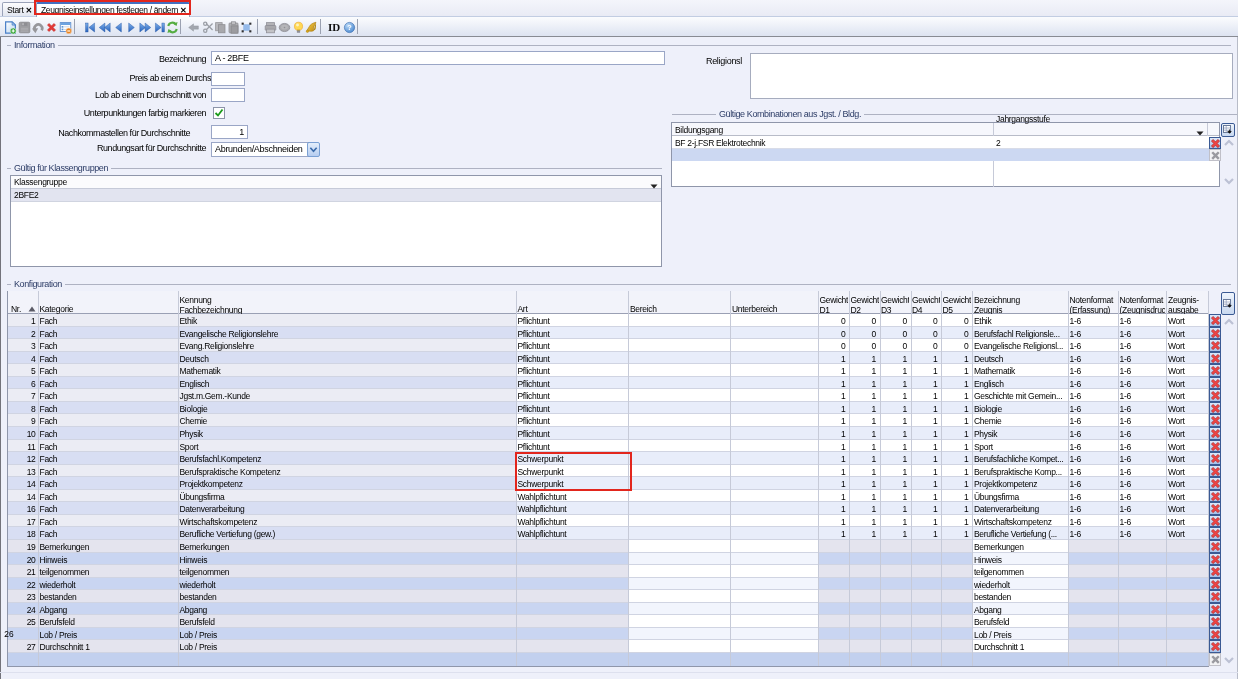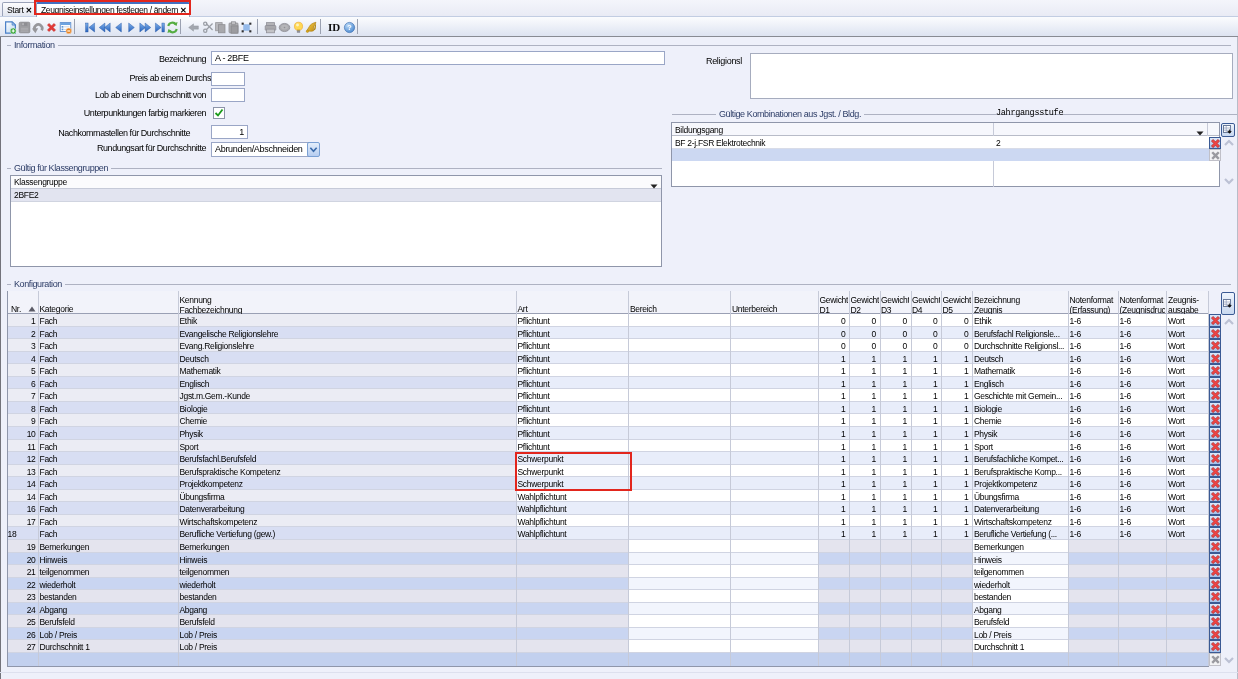--- a/index.html
+++ b/index.html
@@ -221,21 +221,21 @@
 <div class="abs" style="left:750px;top:53px;width:483px;height:46px;background:#fff;border:1px solid #a6acbe;box-sizing:border-box;"></div>
 <div class="abs" style="left:10px;top:175px;width:652px;height:92px;background:#fff;border:1px solid #8f96aa;box-sizing:border-box;"></div>
 <div class="abs" style="left:11px;top:176px;width:650px;height:13px;background:#fbfbfd;border-bottom:1px solid #c6cad8;box-sizing:border-box;font-size:8.5px;letter-spacing:-0.3px;line-height:12px;padding-left:3px;">Klassengruppe</div>
 <div class="abs" style="left:650px;top:180.5px;"><svg width="8" height="5" viewBox="0 0 8 5">
       <path d="M0.5 0.5 L4 4.5 L7.5 0.5z" fill="#222"></path>
     </svg></div>
 <div class="abs" style="left:11px;top:189px;width:650px;height:13px;background:#e2e4f0;border-bottom:1px solid #d0d4e0;box-sizing:border-box;font-size:8.5px;letter-spacing:-0.3px;line-height:12px;padding-left:3px;">2BFE2</div>
 <div class="abs" style="left:671px;top:122px;width:549px;height:65px;background:#fff;border:1px solid #8f96aa;box-sizing:border-box;"></div>
 <div class="abs" style="left:672px;top:123px;width:547px;height:13px;background:#f6f7fc;border-bottom:1px solid #b8bcc8;box-sizing:border-box;"></div>
 <div class="lbl row" style="left:675px;top:125px;">Bildungsgang</div>
-<div class="lbl row" style="left:996px;top:108px;font-family:Liberation Mono, monospace;">Jahrgangsstufe</div>
+<div class="lbl row" style="left:996px;top:114px;">Jahrgangsstufe</div>
 <div class="abs" style="left:993px;top:123px;width:1px;height:64px;background:#c6cad8;"></div>
 <div class="abs" style="left:1196px;top:128px;"><svg width="8" height="5" viewBox="0 0 8 5">
       <path d="M0.5 0.5 L4 4.5 L7.5 0.5z" fill="#222"></path>
     </svg></div>
 <div class="abs" style="left:1207px;top:123px;width:1px;height:13px;background:#c6cad8;"></div>
 <div class="abs" style="left:672px;top:136px;width:547px;height:12.5px;background:#fff;border-bottom:1px solid #d8dce8;box-sizing:border-box;"></div>
 <div class="lbl row" style="left:675px;top:138px;">BF 2-j.FSR Elektrotechnik</div>
 <div class="lbl row" style="left:996px;top:138px;">2</div>
 <div class="abs" style="left:672px;top:148.5px;width:547px;height:12.5px;background:#ccd8f2;"></div>
 <div class="abs" style="left:1221px;top:122.5px;width:14px;height:14px;background:linear-gradient(#eef4fc,#c8d8f0);border:1px solid #3a5a94;border-radius:2px;box-sizing:border-box;"><svg width="10" height="10" viewBox="0 0 10 10" style="margin:1px;">
@@ -441,21 +441,21 @@
 <div class="lbl row" style="left:1168px;top:328.56px;">Wort</div>
 <div class="lbl row" style="left:7.5px;top:341.11px;width:28px;text-align:right;">3</div>
 <div class="lbl row" style="left:39.5px;top:341.11px;">Fach</div>
 <div class="lbl row" style="left:179.5px;top:341.11px;">Evang.Religionslehre</div>
 <div class="lbl row" style="left:517.5px;top:341.11px;">Pflichtunt</div>
 <div class="lbl row" style="left:818px;top:341.11px;width:27.5px;text-align:right;">0</div>
 <div class="lbl row" style="left:849px;top:341.11px;width:27.0px;text-align:right;">0</div>
 <div class="lbl row" style="left:879.5px;top:341.11px;width:27.5px;text-align:right;">0</div>
 <div class="lbl row" style="left:910.5px;top:341.11px;width:27.0px;text-align:right;">0</div>
 <div class="lbl row" style="left:941px;top:341.11px;width:27.5px;text-align:right;">0</div>
-<div class="lbl row" style="left:974px;top:341.11px;">Durchschnitte Religionsl...</div>
+<div class="lbl row" style="left:974px;top:341.11px;">Evangelische Religionsl...</div>
 <div class="lbl row" style="left:1069.5px;top:341.11px;">1-6</div>
 <div class="lbl row" style="left:1119.5px;top:341.11px;">1-6</div>
 <div class="lbl row" style="left:1168px;top:341.11px;">Wort</div>
 <div class="lbl row" style="left:7.5px;top:353.67px;width:28px;text-align:right;">4</div>
 <div class="lbl row" style="left:39.5px;top:353.67px;">Fach</div>
 <div class="lbl row" style="left:179.5px;top:353.67px;">Deutsch</div>
 <div class="lbl row" style="left:517.5px;top:353.67px;">Pflichtunt</div>
 <div class="lbl row" style="left:818px;top:353.67px;width:27.5px;text-align:right;">1</div>
 <div class="lbl row" style="left:849px;top:353.67px;width:27.0px;text-align:right;">1</div>
 <div class="lbl row" style="left:879.5px;top:353.67px;width:27.5px;text-align:right;">1</div>
@@ -551,21 +551,21 @@
 <div class="lbl row" style="left:849px;top:441.55px;width:27.0px;text-align:right;">1</div>
 <div class="lbl row" style="left:879.5px;top:441.55px;width:27.5px;text-align:right;">1</div>
 <div class="lbl row" style="left:910.5px;top:441.55px;width:27.0px;text-align:right;">1</div>
 <div class="lbl row" style="left:941px;top:441.55px;width:27.5px;text-align:right;">1</div>
 <div class="lbl row" style="left:974px;top:441.55px;">Sport</div>
 <div class="lbl row" style="left:1069.5px;top:441.55px;">1-6</div>
 <div class="lbl row" style="left:1119.5px;top:441.55px;">1-6</div>
 <div class="lbl row" style="left:1168px;top:441.55px;">Wort</div>
 <div class="lbl row" style="left:7.5px;top:454.11px;width:28px;text-align:right;">12</div>
 <div class="lbl row" style="left:39.5px;top:454.11px;">Fach</div>
-<div class="lbl row" style="left:179.5px;top:454.11px;">Berufsfachl.Berufsfeld</div>
+<div class="lbl row" style="left:179.5px;top:454.11px;">Berufsfachl.Kompetenz</div>
 <div class="lbl row" style="left:517.5px;top:454.11px;">Schwerpunkt</div>
 <div class="lbl row" style="left:818px;top:454.11px;width:27.5px;text-align:right;">1</div>
 <div class="lbl row" style="left:849px;top:454.11px;width:27.0px;text-align:right;">1</div>
 <div class="lbl row" style="left:879.5px;top:454.11px;width:27.5px;text-align:right;">1</div>
 <div class="lbl row" style="left:910.5px;top:454.11px;width:27.0px;text-align:right;">1</div>
 <div class="lbl row" style="left:941px;top:454.11px;width:27.5px;text-align:right;">1</div>
 <div class="lbl row" style="left:974px;top:454.11px;">Berufsfachliche Kompet...</div>
 <div class="lbl row" style="left:1069.5px;top:454.11px;">1-6</div>
 <div class="lbl row" style="left:1119.5px;top:454.11px;">1-6</div>
 <div class="lbl row" style="left:1168px;top:454.11px;">Wort</div>
@@ -627,21 +627,21 @@
 <div class="lbl row" style="left:517.5px;top:516.88px;">Wahlpflichtunt</div>
 <div class="lbl row" style="left:818px;top:516.88px;width:27.5px;text-align:right;">1</div>
 <div class="lbl row" style="left:849px;top:516.88px;width:27.0px;text-align:right;">1</div>
 <div class="lbl row" style="left:879.5px;top:516.88px;width:27.5px;text-align:right;">1</div>
 <div class="lbl row" style="left:910.5px;top:516.88px;width:27.0px;text-align:right;">1</div>
 <div class="lbl row" style="left:941px;top:516.88px;width:27.5px;text-align:right;">1</div>
 <div class="lbl row" style="left:974px;top:516.88px;">Wirtschaftskompetenz</div>
 <div class="lbl row" style="left:1069.5px;top:516.88px;">1-6</div>
 <div class="lbl row" style="left:1119.5px;top:516.88px;">1-6</div>
 <div class="lbl row" style="left:1168px;top:516.88px;">Wort</div>
-<div class="lbl row" style="left:7.5px;top:529.43px;width:28px;">18</div>
+<div class="lbl row" style="left:7.5px;top:529.43px;width:28px;text-align:right;">18</div>
 <div class="lbl row" style="left:39.5px;top:529.43px;">Fach</div>
 <div class="lbl row" style="left:179.5px;top:529.43px;">Berufliche Vertiefung (gew.)</div>
 <div class="lbl row" style="left:517.5px;top:529.43px;">Wahlpflichtunt</div>
 <div class="lbl row" style="left:818px;top:529.43px;width:27.5px;text-align:right;">1</div>
 <div class="lbl row" style="left:849px;top:529.43px;width:27.0px;text-align:right;">1</div>
 <div class="lbl row" style="left:879.5px;top:529.43px;width:27.5px;text-align:right;">1</div>
 <div class="lbl row" style="left:910.5px;top:529.43px;width:27.0px;text-align:right;">1</div>
 <div class="lbl row" style="left:941px;top:529.43px;width:27.5px;text-align:right;">1</div>
 <div class="lbl row" style="left:974px;top:529.43px;">Berufliche Vertiefung (...</div>
 <div class="lbl row" style="left:1069.5px;top:529.43px;">1-6</div>
@@ -668,21 +668,21 @@
 <div class="lbl row" style="left:179.5px;top:592.21px;">bestanden</div>
 <div class="lbl row" style="left:974px;top:592.21px;">bestanden</div>
 <div class="lbl row" style="left:7.5px;top:604.76px;width:28px;text-align:right;">24</div>
 <div class="lbl row" style="left:39.5px;top:604.76px;">Abgang</div>
 <div class="lbl row" style="left:179.5px;top:604.76px;">Abgang</div>
 <div class="lbl row" style="left:974px;top:604.76px;">Abgang</div>
 <div class="lbl row" style="left:7.5px;top:617.32px;width:28px;text-align:right;">25</div>
 <div class="lbl row" style="left:39.5px;top:617.32px;">Berufsfeld</div>
 <div class="lbl row" style="left:179.5px;top:617.32px;">Berufsfeld</div>
 <div class="lbl row" style="left:974px;top:617.32px;">Berufsfeld</div>
-<div class="lbl row" style="left:17px;top:629.88px;width:28px;text-align:center;">26</div>
+<div class="lbl row" style="left:4px;top:629.88px;width:28px;text-align:left;font-family:Liberation Mono, monospace;">26</div>
 <div class="lbl row" style="left:39.5px;top:629.88px;">Lob / Preis</div>
 <div class="lbl row" style="left:179.5px;top:629.88px;">Lob / Preis</div>
 <div class="lbl row" style="left:974px;top:629.88px;">Lob / Preis</div>
 <div class="lbl row" style="left:7.5px;top:642.43px;width:28px;text-align:right;">27</div>
 <div class="lbl row" style="left:39.5px;top:642.43px;">Durchschnitt 1</div>
 <div class="lbl row" style="left:179.5px;top:642.43px;">Lob / Preis</div>
 <div class="lbl row" style="left:974px;top:642.43px;">Durchschnitt 1</div>
 <div class="abs" style="left:1208.5px;top:314.00px;width:12.5px;height:12.555px;background:linear-gradient(#dce8fa,#a6c0e8);border:1px solid #3a5a94;box-sizing:border-box;">
     <svg width="11" height="11" viewBox="0 0 16 16" style="display:block;margin:0 auto;">
       <path d="M2 4.5 L4.5 2 L8 5.5 L11.5 2 L14 4.5 L10.5 8 L14 11.5 L11.5 14 L8 10.5 L4.5 14 L2 11.5 L5.5 8 Z" fill="#e44" stroke="#a02020" stroke-width="0.9"></path>

